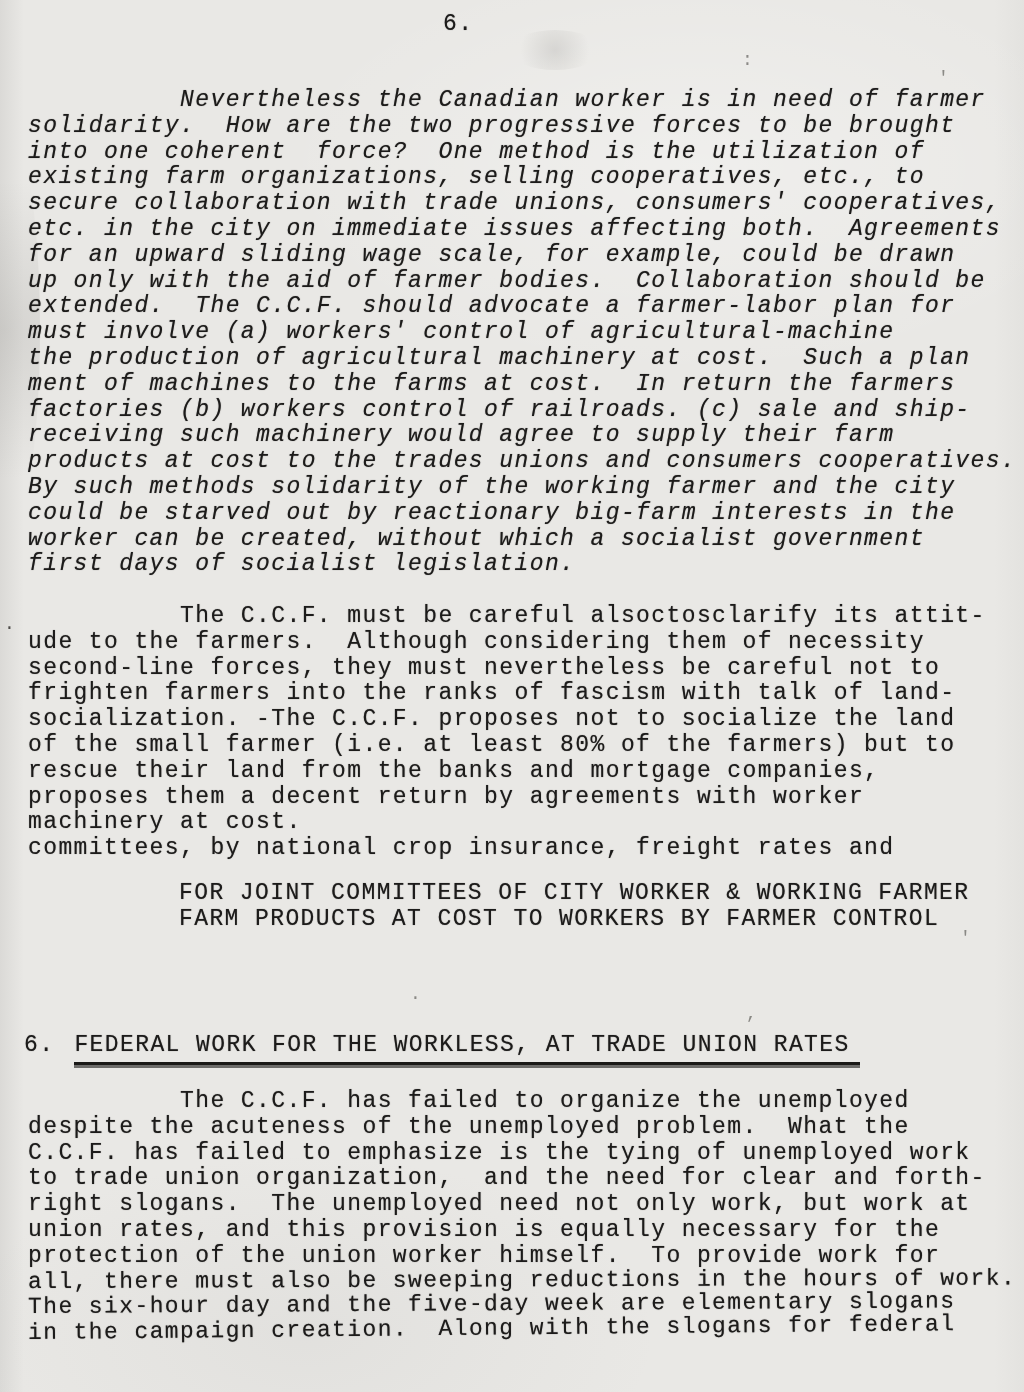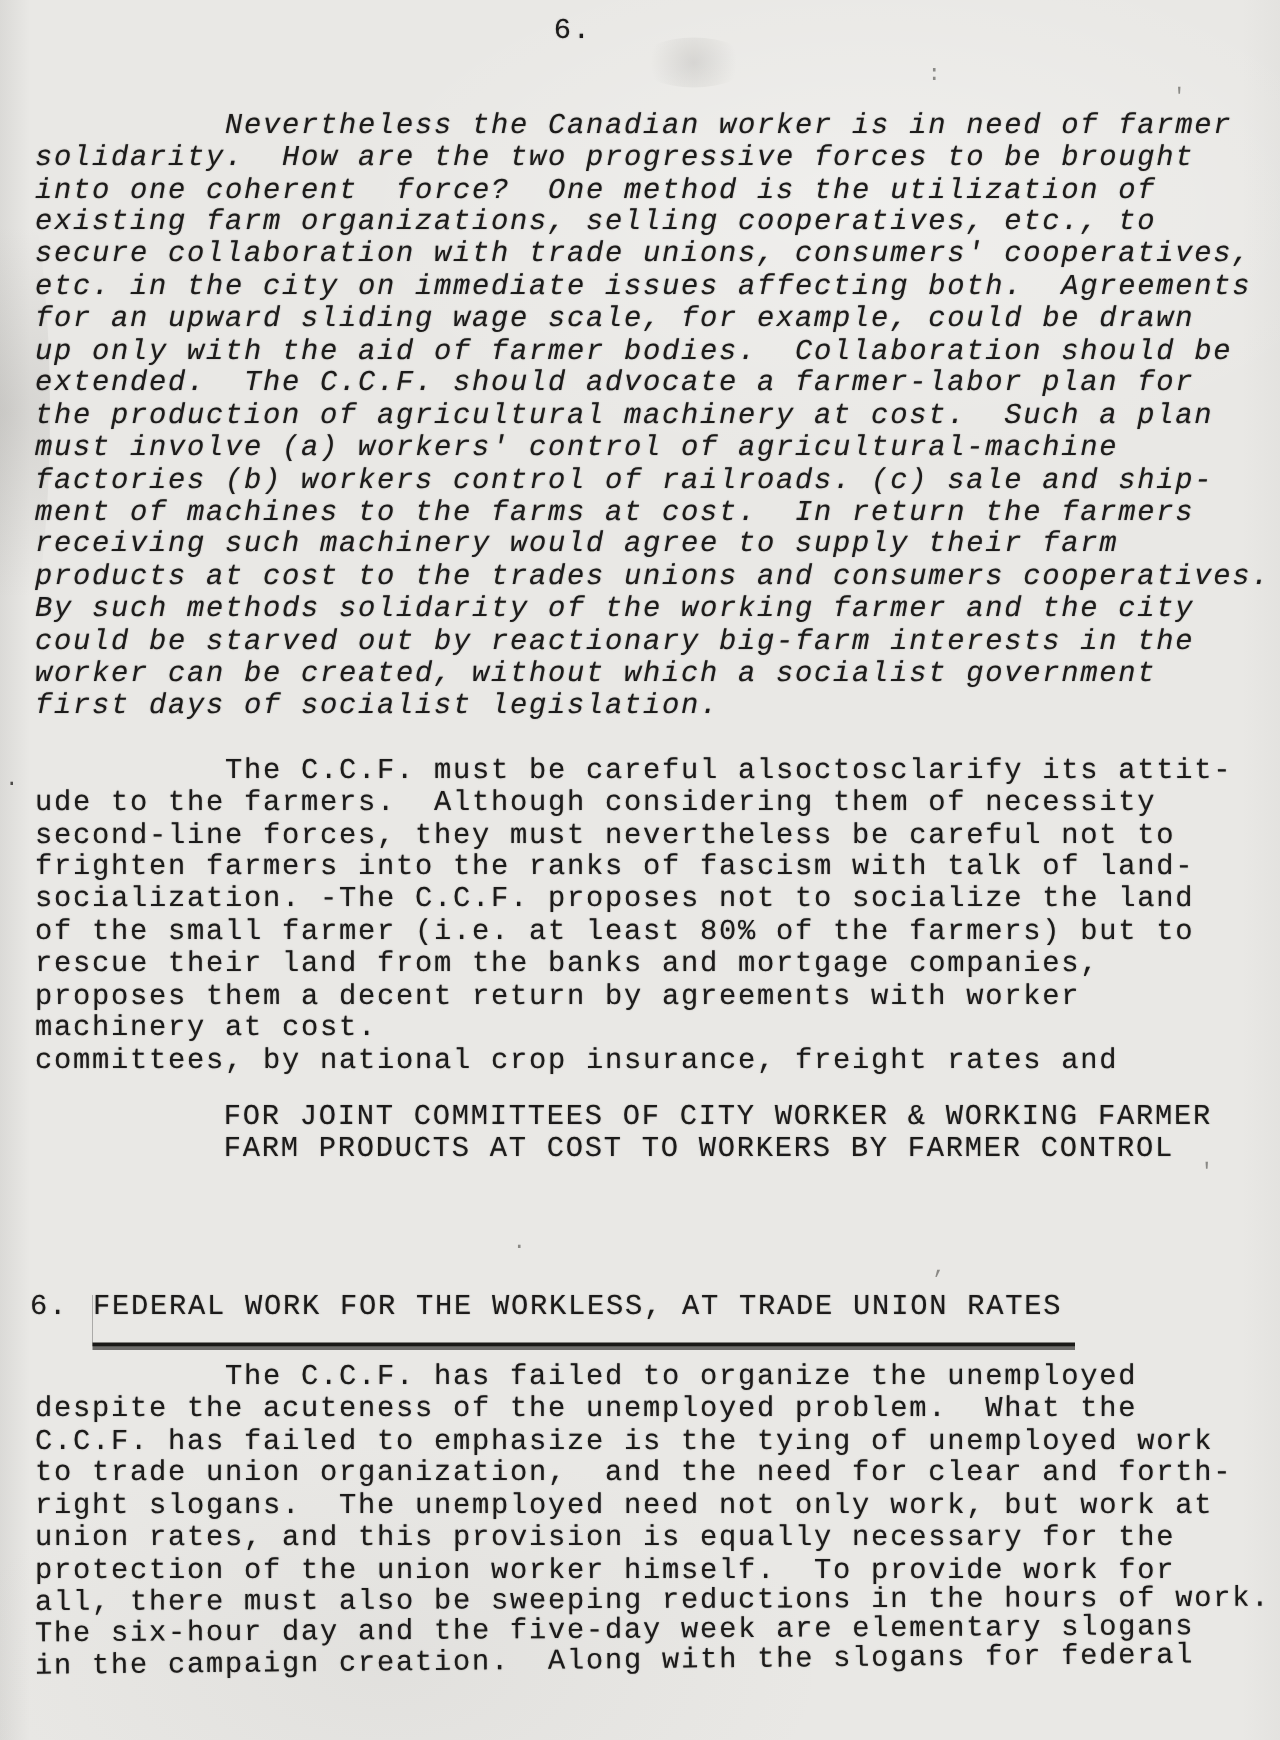--- a/index.html
+++ b/index.html
@@ -24,21 +24,21 @@
   }
   .line { white-space: pre; }
   .pagenum   { position: absolute; top: 12px;   left: 443px; }
   .para      { position: absolute; }
   .p1        { top: 88px;   left: 28px; font-style: italic; }
   .p2        { top: 604px;  left: 28px; }
   .slogans   { position: absolute; top: 881px;  left: 179px; }
   .heading   { position: absolute; top: 1033px; left: 24px; display: flex; align-items: flex-start; }
   .hnum      { margin-right: 20px; }
   .htitle {
-    padding-bottom: 15px;
+    padding-bottom: 3px;
     padding-right: 10px;
     border-bottom: 3px solid #1a1917;
     box-shadow: 0 3px 0 rgba(26,25,23,.6);
   }
   .p3        { top: 1089px; left: 28px; }
   .p3 .line  { transform-origin: 0 50%; }
   .p3 .line:nth-child(8)  { transform: rotate(-0.2deg); }
   .p3 .line:nth-child(9)  { transform: rotate(-0.35deg); }
   .p3 .line:nth-child(10) { transform: rotate(-0.55deg); }
   .p3 .line:nth-child(11) { transform: rotate(-0.75deg); }
@@ -69,24 +69,24 @@
   <div class="para p1">
       <div class="line">          Nevertheless the Canadian worker is in need of farmer</div>
       <div class="line">solidarity.  How are the two progressive forces to be brought</div>
       <div class="line">into one coherent  force?  One method is the utilization of</div>
       <div class="line">existing farm organizations, selling cooperatives, etc., to</div>
       <div class="line">secure collaboration with trade unions, consumers' cooperatives,</div>
       <div class="line">etc. in the city on immediate issues affecting both.  Agreements</div>
       <div class="line">for an upward sliding wage scale, for example, could be drawn</div>
       <div class="line">up only with the aid of farmer bodies.  Collaboration should be</div>
       <div class="line">extended.  The C.C.F. should advocate a farmer-labor plan for</div>
+      <div class="line">must involve (a) workers' control of agricultural-machine</div>
       <div class="line">the production of agricultural machinery at cost.  Such a plan</div>
-      <div class="line">must involve (a) workers' control of agricultural-machine</div>
+      <div class="line">ment of machines to the farms at cost.  In return the farmers</div>
       <div class="line">factories (b) workers control of railroads. (c) sale and ship-</div>
-      <div class="line">ment of machines to the farms at cost.  In return the farmers</div>
       <div class="line">receiving such machinery would agree to supply their farm</div>
       <div class="line">products at cost to the trades unions and consumers cooperatives.</div>
       <div class="line">By such methods solidarity of the working farmer and the city</div>
       <div class="line">could be starved out by reactionary big-farm interests in the</div>
       <div class="line">worker can be created, without which a socialist government</div>
       <div class="line">first days of socialist legislation.</div>
     </div>
 
   <div class="para p2">
       <div class="line">          The C.C.F. must be careful alsoctosclarify its attit-</div>

